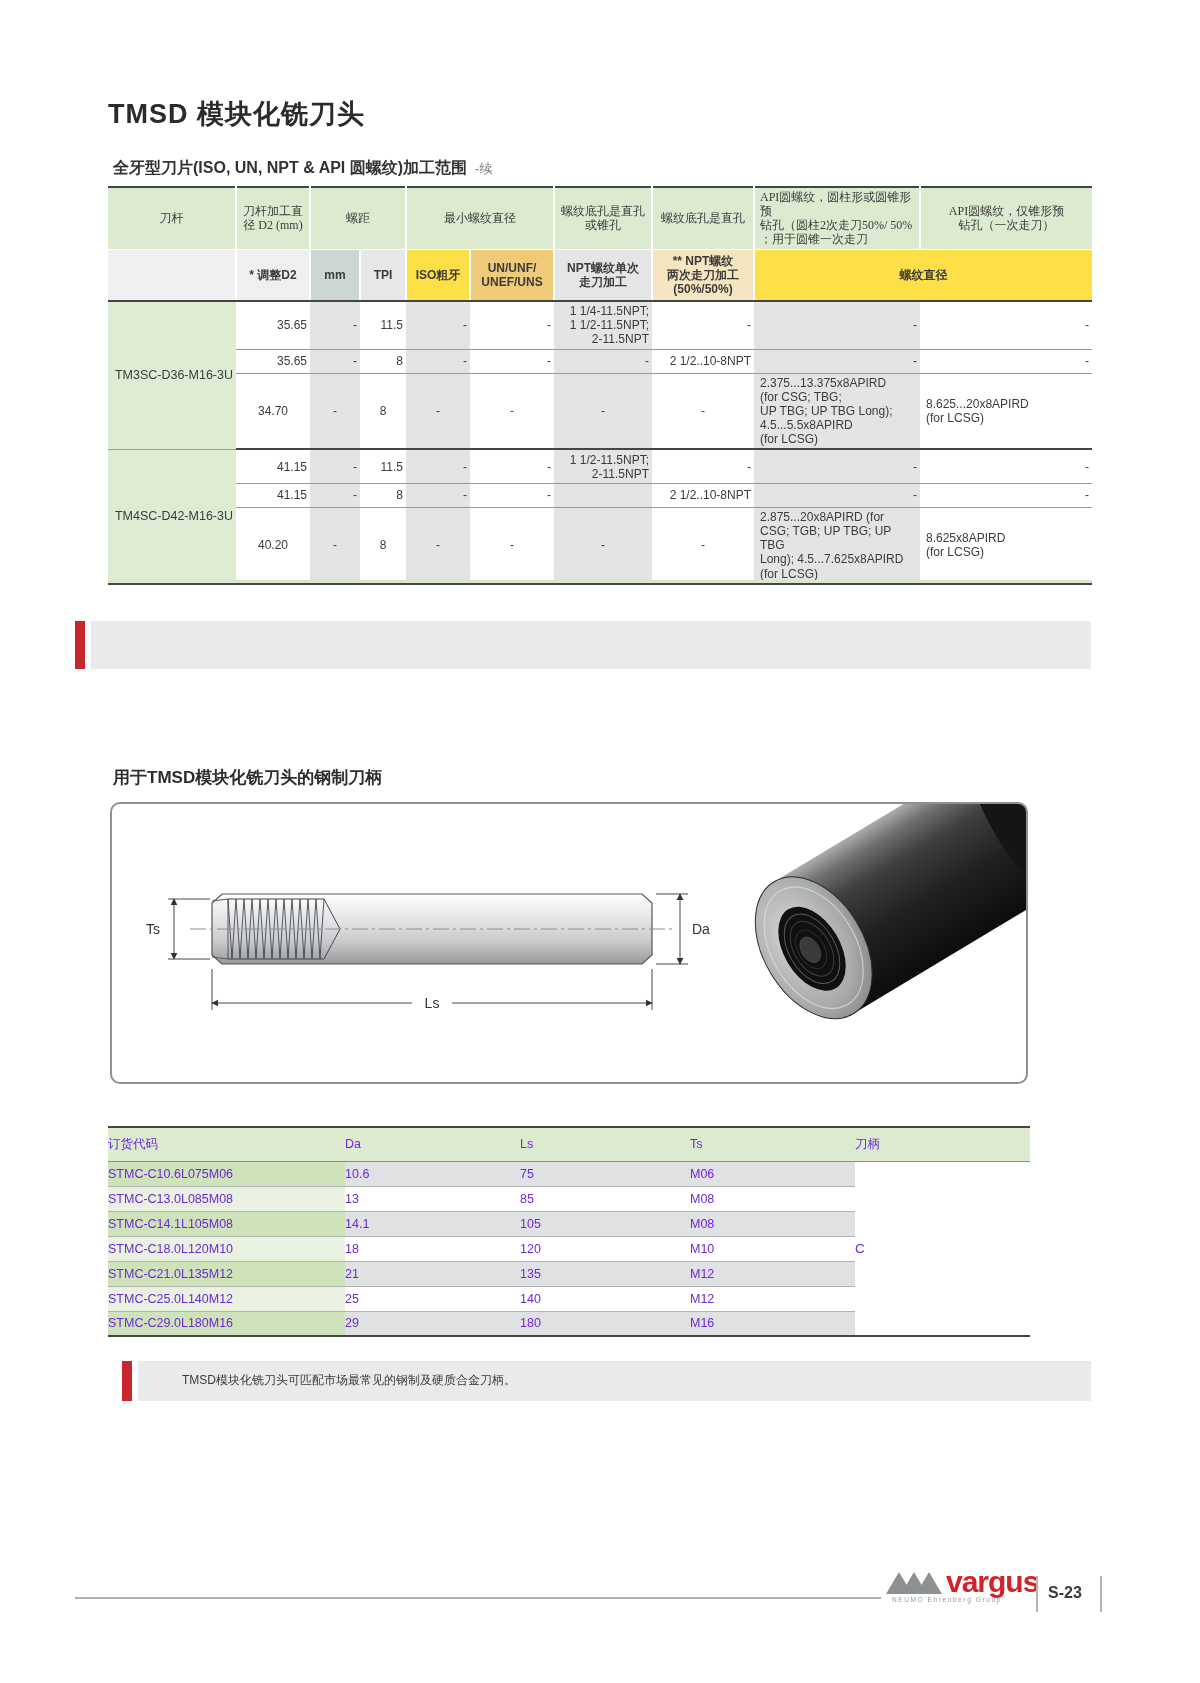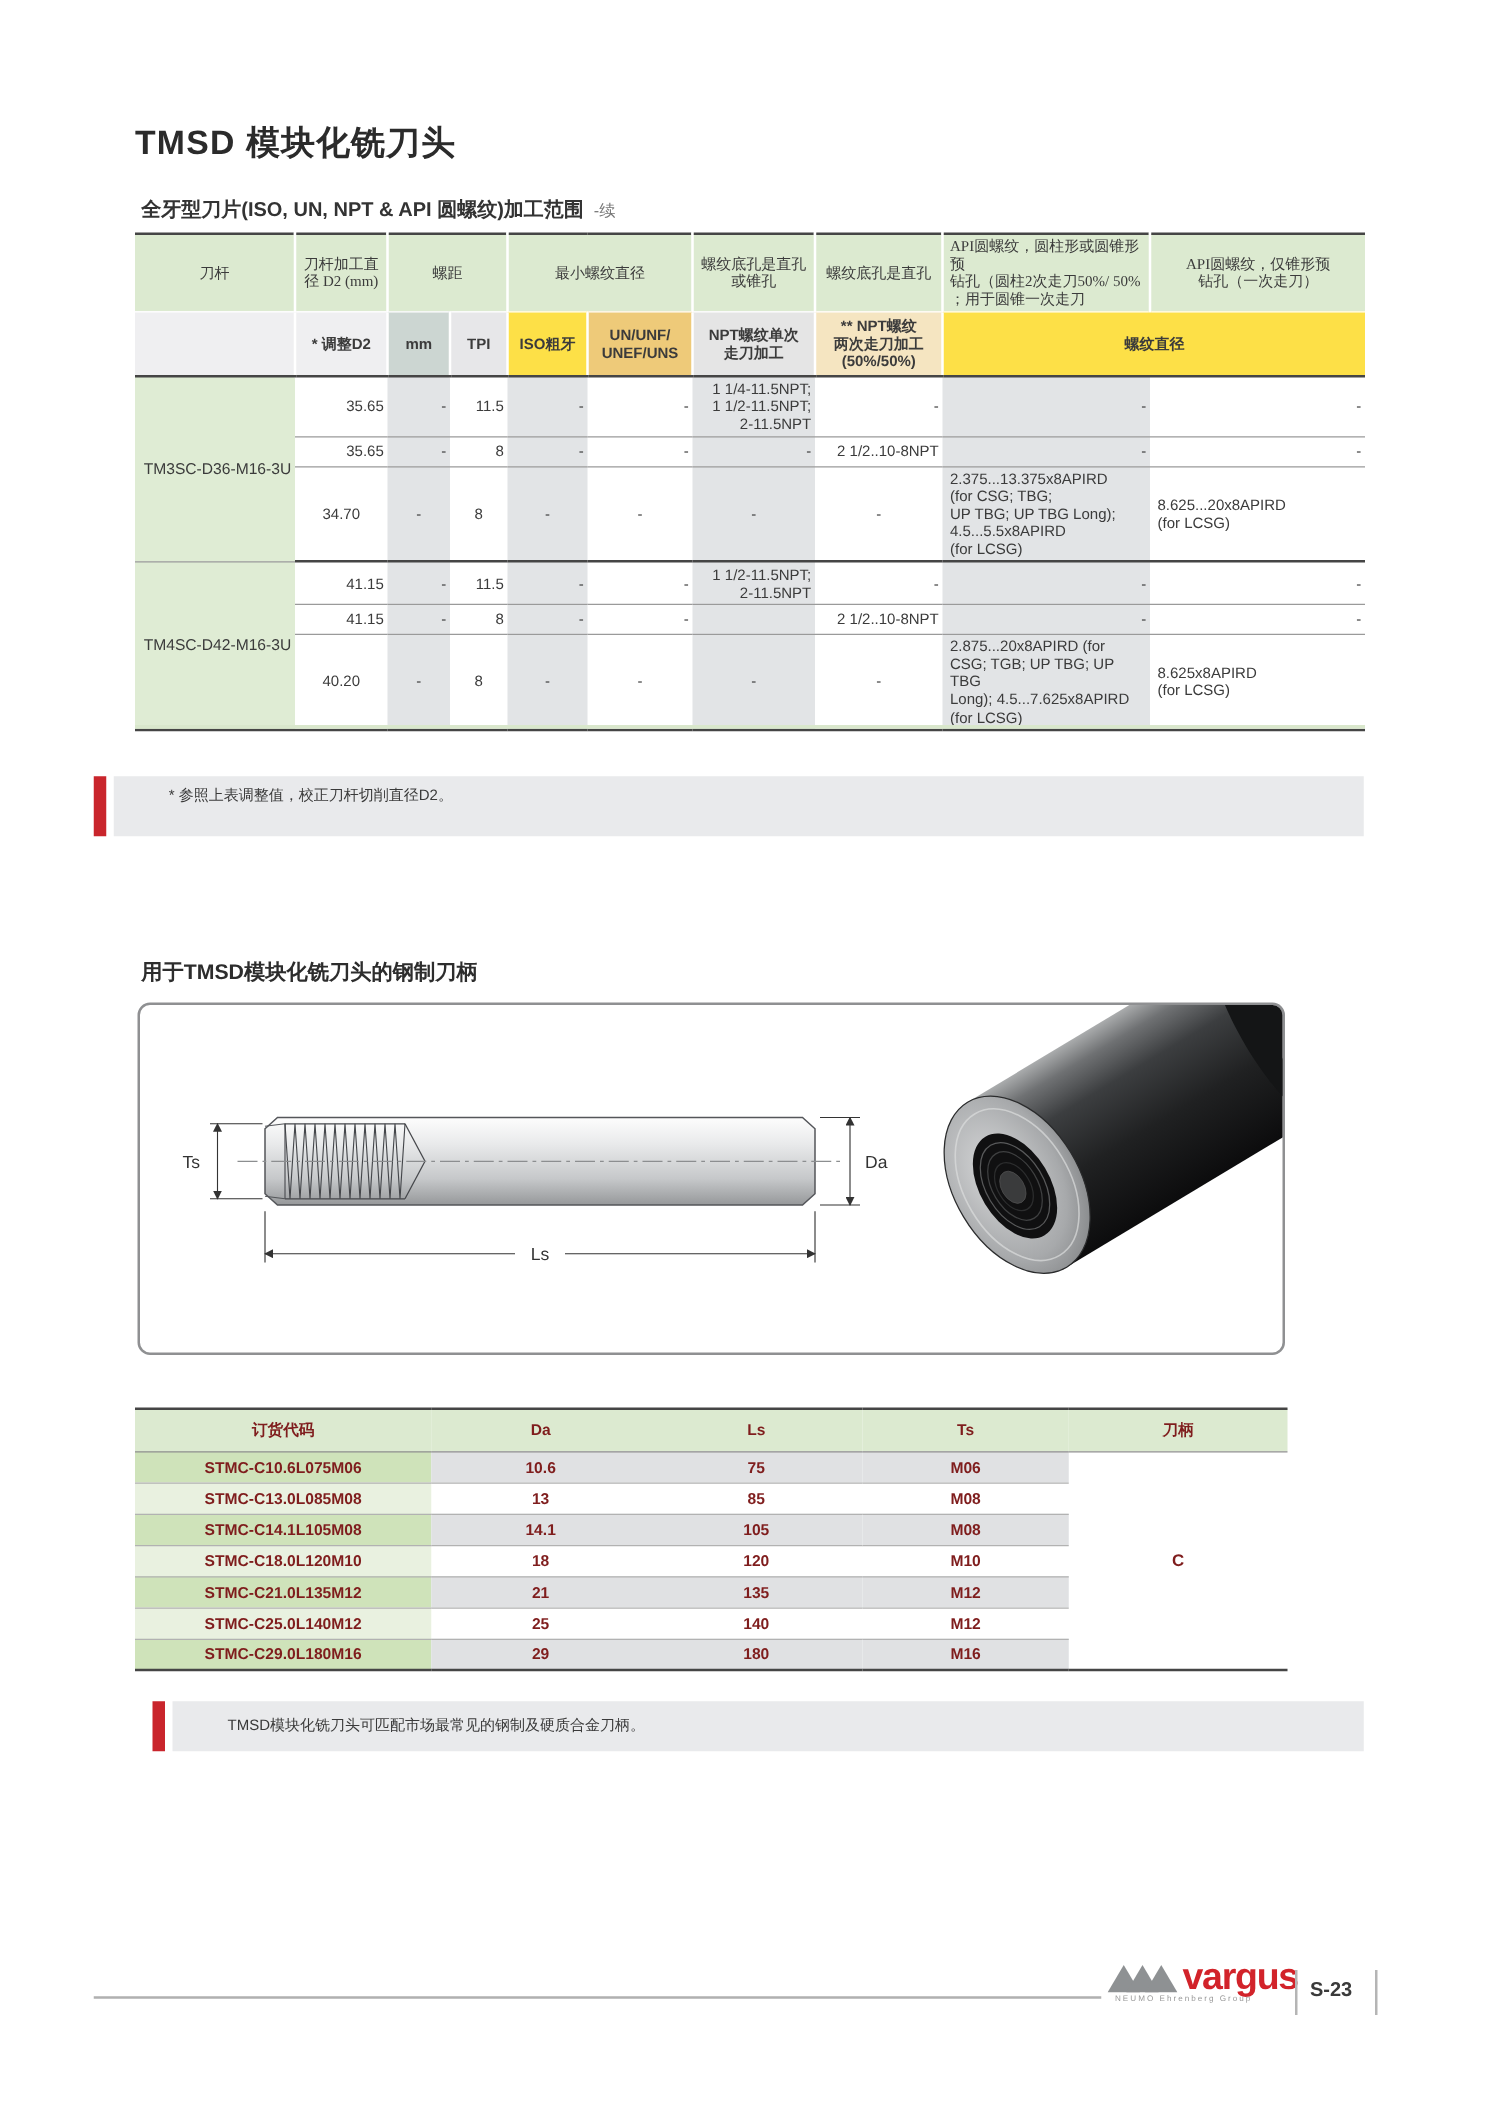--- a/index.html
+++ b/index.html
@@ -49,21 +49,21 @@
   #note2 .graybg { padding-top:11px; }
 
   
   #diagram-box { position:absolute; left:110px; top:802px; width:918px; height:282px; border:2px solid #8f9092; border-radius:10px; background:#fff; overflow:hidden; }
   #diagram-box svg { display:block; }
   .dimtext { font-size:14px; fill:#333; font-family:"Liberation Sans", sans-serif; }
 
   
   #table2-wrap { position:absolute; left:108px; top:1126px; }
   .t2 { width:922px; border-top:2px solid #454545; border-bottom:2px solid #454545; }
-  .t2 td { font-size:12.5px; vertical-align:middle; text-align:center; color:#7f1d1d;font-weight:bold; }
+  .t2 td { font-size:12.5px; vertical-align:middle; text-align:left; color:#6d28d9; }
   .t2 tr.th td { background:#dcead0; height:34px; border-bottom:1px solid #8f8f8f; }
   .t2 tr.row td { height:25px; border-bottom:1px solid #b2b2b2; }
   .t2 tr.row:last-child td { border-bottom:none; }
   .t2 td.g-dark  { background:#cfe3ba; }
   .t2 td.g-light { background:#e9f1e0; }
   .t2 td.z-gray  { background:#e0e1e3; }
   .t2 td.shank { font-size:13.5px; }
 
   
   #footer-line { position:absolute; left:75px; top:1597px; width:806px; height:2px; background:#b0b0b0; }
@@ -213,21 +213,20 @@
     </tr>
   </tbody>
     </table>
 </div>
 <div id="green-rule"></div>
 
 <div id="note1" class="noteblock">
   <div class="redbar"></div>
   <div class="gap"></div>
   <div class="graybg">
-    <div>* 参照上表调整值，校正刀杆切削直径D2。</div>
   </div>
 </div>
 
 <h2 id="section2-title">用于TMSD模块化铣刀头的钢制刀柄</h2>
 
 <div id="diagram-box">
   <svg width="918" height="282" viewBox="0 0 918 282">
     <defs>
       <linearGradient id="metal" x1="0" y1="0" x2="0" y2="1">
         <stop offset="0" stop-color="#fdfdfd"></stop>

